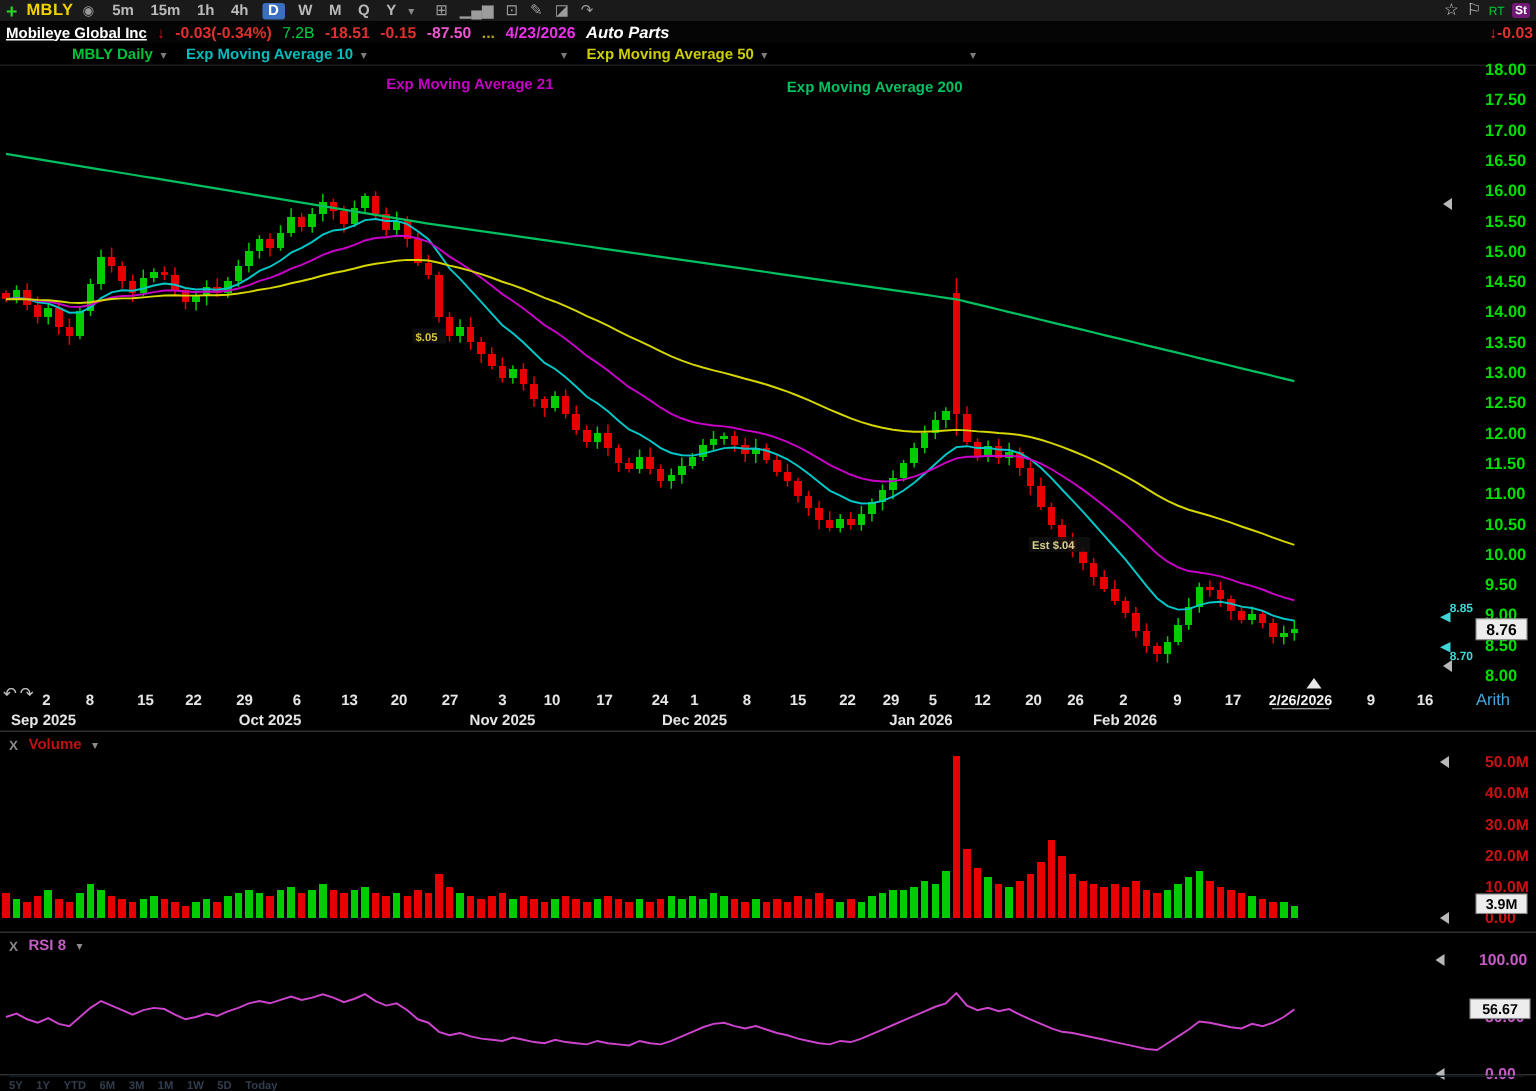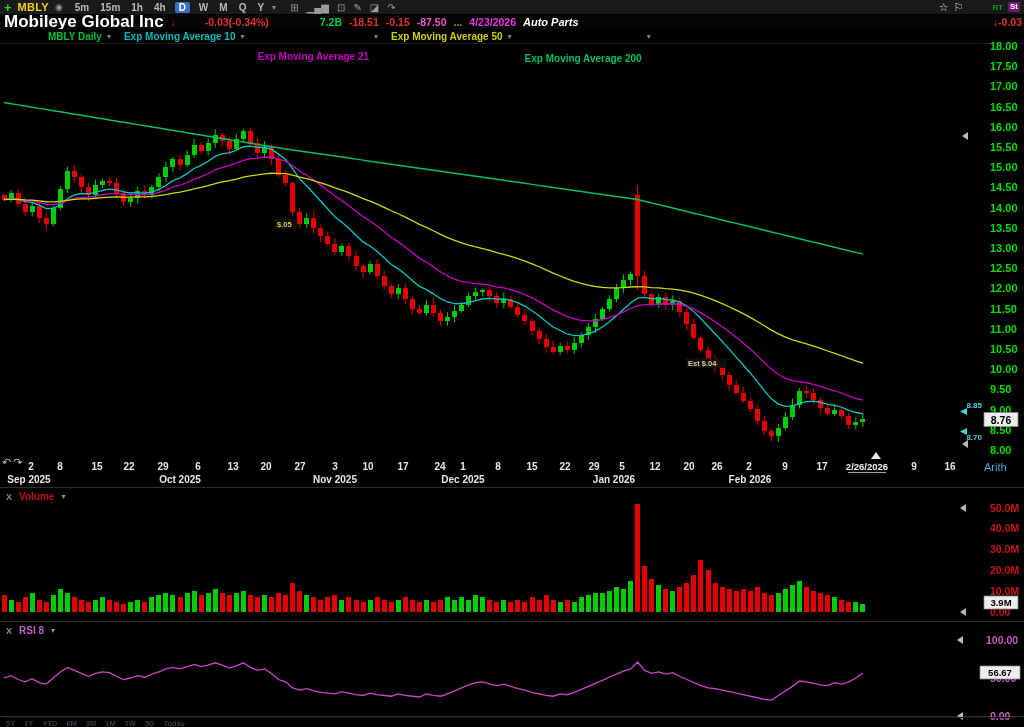--- a/index.html
+++ b/index.html
@@ -13,29 +13,29 @@
   .bell{color:#9a9a9a;font-size:9px;}
   .tfs{display:flex;align-items:center;gap:7px;margin-left:4px;}
   .tf{color:#b9b9b9;font-size:10px;font-weight:bold;padding:0 2px;cursor:default;}
   .tf.active{background:#3a6fc0;color:#fff;border-radius:2px;padding:0 4px;}
   .caret{color:#8b8b8b;font-size:8px;}
   .tool-icons{display:flex;align-items:center;gap:8px;margin-left:8px;color:#9c9c9c;}
   .tool-icons span{font-size:10px;}
   .tb-spacer{flex:1;}
   .right-icons{display:flex;align-items:center;gap:5px;margin-right:4px;}
   .star,.flag{color:#cfcfcf;font-size:11px;line-height:11px;}
-  .rt{color:#00cc33;font-weight:normal;font-size:8px;margin-left:24px;}
+  .rt{color:#00cc33;font-weight:normal;font-size:8px;}
   .stbadge{background:#701a75;color:#fff;font-weight:bold;font-size:8px;border-radius:2px;padding:0 2px;line-height:10px;}
   
   .inforow{position:absolute;left:0;top:15px;width:1024px;height:14px;background:#050505;
            display:flex;align-items:center;gap:7px;padding-left:4px;box-sizing:border-box;}
-  .company{color:#fff;font-weight:bold;font-size:17px;}
+  .company{color:#fff;font-weight:bold;font-size:10px;text-decoration:underline;}
   .dn{color:#d21a1a;font-weight:bold;font-size:10px;}
-  .chg{color:#e03030;font-weight:bold;font-size:10.5px;margin-left:22px;}
-  .cap{color:#00cc44;font-weight:bold;font-size:10.5px;margin-left:44px;}
+  .chg{color:#e03030;font-weight:bold;font-size:10.5px;}
+  .cap{color:#00cc44;font-weight:normal;font-size:10.5px;}
   .neg{color:#e03030;font-weight:bold;font-size:10.5px;text-align:right;}
   .pink{color:#ee55cc;font-weight:bold;font-size:10.5px;}
   .dots{color:#b0a520;font-weight:bold;font-size:10.5px;}
   .idate{color:#e832e8;font-weight:bold;font-size:10.5px;}
   .industry{color:#fff;font-weight:bold;font-style:italic;font-size:11px;}
   .rightchg{margin-left:auto;margin-right:2px;color:#e03030;font-weight:bold;font-size:10.5px;}
   
   .legendrow{position:absolute;left:0;top:29px;width:1024px;height:15px;background:#000;
              display:flex;align-items:center;gap:5px;padding-left:4px;box-sizing:border-box;}
   .leg{font-size:10px;font-weight:bold;}

